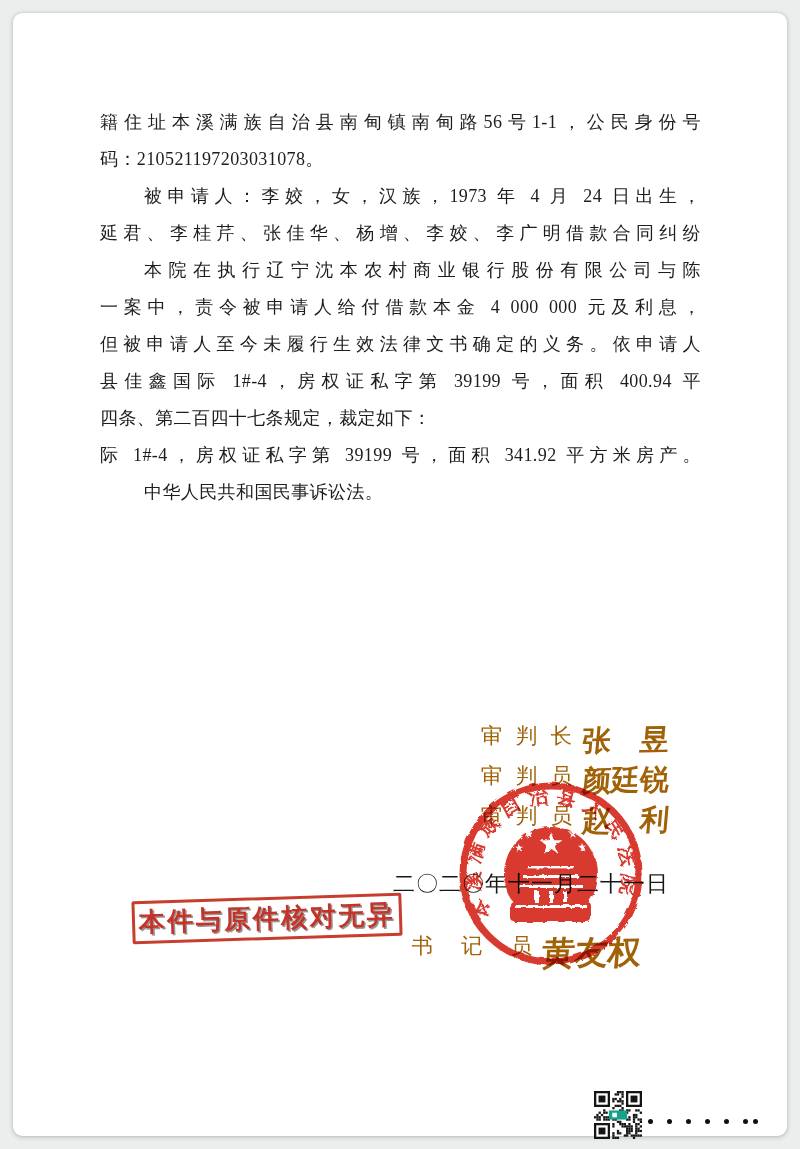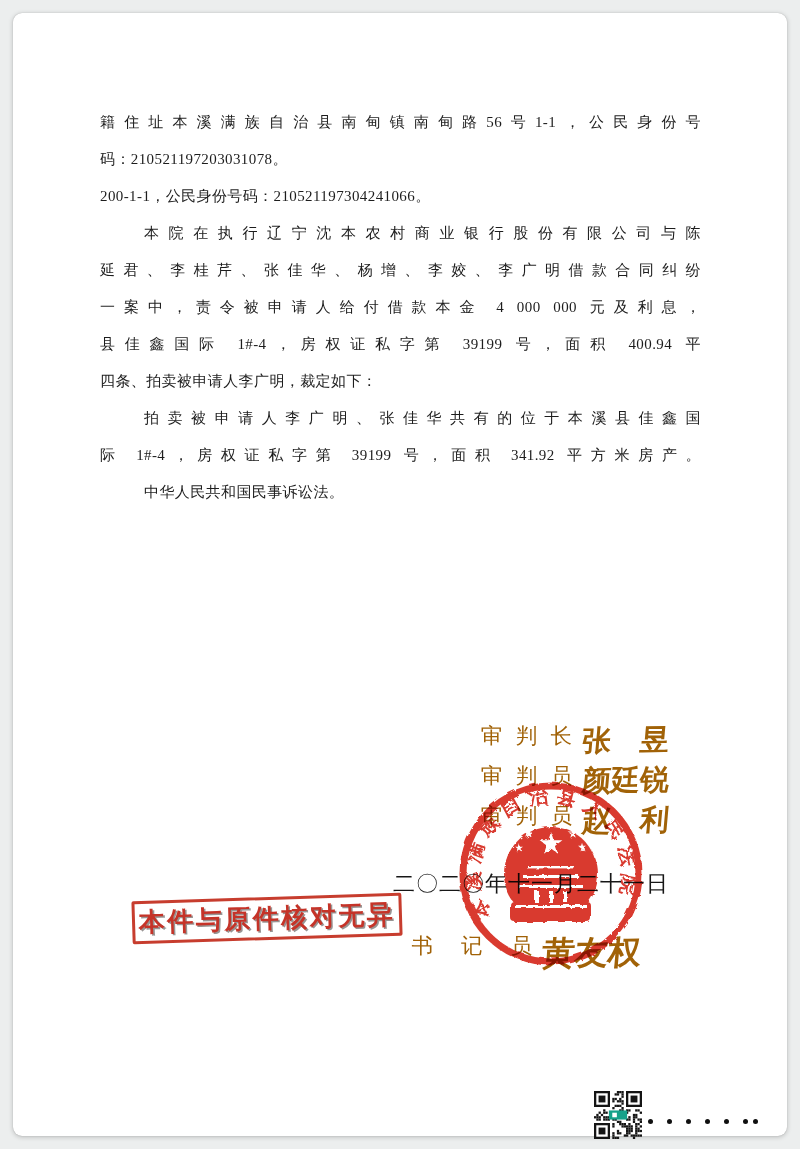--- a/index.html
+++ b/index.html
@@ -14,21 +14,21 @@
     position:absolute; left:13px; top:13px; width:774px; height:1123px;
     background:#ffffff; border-radius:9px;
     box-shadow:0 1px 5px rgba(0,0,0,.22), 0 0 1px rgba(0,0,0,.25);
   }
   
   .body-text {
     position:absolute; left:87px; top:91px; width:601px;
     color:#1d1d1d;
   }
   .line {
-    font-size:15px; line-height:37px; height:37px;
+    font-size:18px; line-height:37px; height:37px;
     white-space:nowrap; letter-spacing:.4px;
   }
   .line.full {
     white-space:normal; word-break:break-all;
     text-align:justify; text-align-last:justify;
     overflow:visible;
   }
   .line.indent { text-indent:44px; }
   
   .sig-row {
@@ -79,27 +79,27 @@
   .footer-dots .dot:last-child { margin-left:-9px; margin-right:0; }
 </style>
 </head>
 <body>
 
 <div class="page">
 
   <div class="body-text">
       <div class="line full">籍住址本溪满族自治县南甸镇南甸路56号1-1，公民身份号</div>
       <div class="line">码：210521197203031078。</div>
-      <div class="line">200-1-1，公民身份号码：210521197304241066。</div>
+      <div class="line indent full">被申请人：李姣，女，汉族，1973 年 4 月 24 日出生，</div>
+      <div class="line full">延君、李桂芹、张佳华、杨增、李姣、李广明借款合同纠纷</div>
       <div class="line indent full">本院在执行辽宁沈本农村商业银行股份有限公司与陈</div>
-      <div class="line full">延君、李桂芹、张佳华、杨增、李姣、李广明借款合同纠纷</div>
       <div class="line full">一案中，责令被申请人给付借款本金 4 000 000 元及利息，</div>
+      <div class="line full">但被申请人至今未履行生效法律文书确定的义务。依申请人</div>
       <div class="line full">县佳鑫国际 1#-4，房权证私字第 39199 号，面积 400.94 平</div>
-      <div class="line">四条、拍卖被申请人李广明，裁定如下：</div>
-      <div class="line indent full">拍卖被申请人李广明、张佳华共有的位于本溪县佳鑫国</div>
+      <div class="line">四条、第二百四十七条规定，裁定如下：</div>
       <div class="line full">际 1#-4，房权证私字第 39199 号，面积 341.92 平方米房产。</div>
       <div class="line indent">中华人民共和国民事诉讼法。</div>
     </div>
 
   <div id="sig-block">
       <div class="sig-row" style="top: 708px; right: 118px;">
         <span class="sig-label">审判长</span>
         <span class="sig-name">张　昱</span>
       </div>
       <div class="sig-row" style="top: 748px; right: 118px;">

